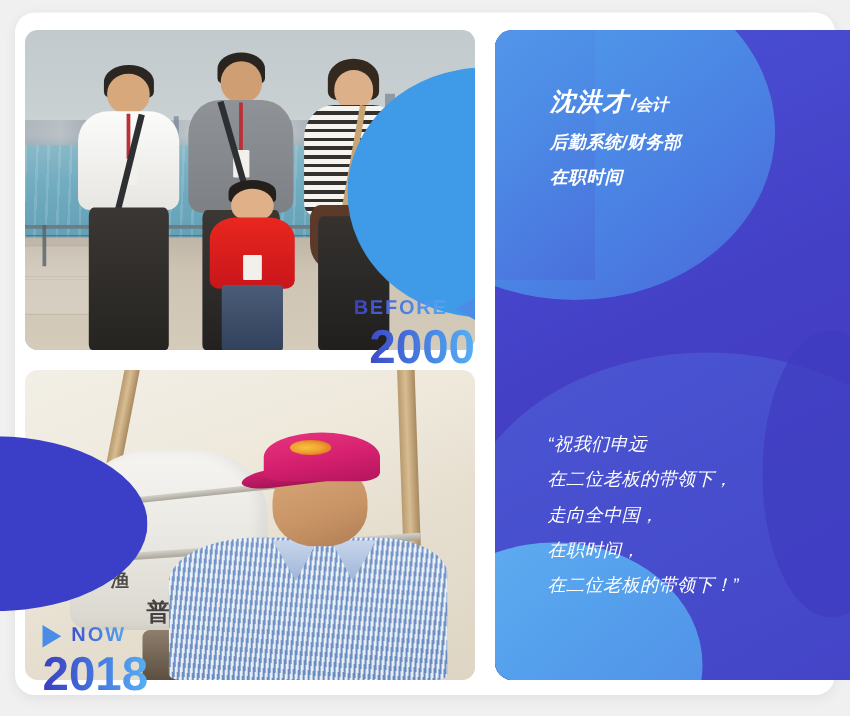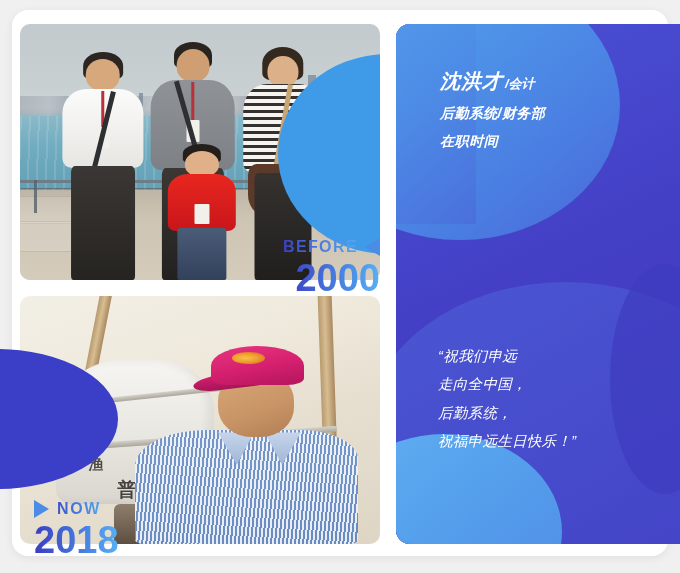--- a/index.html
+++ b/index.html
@@ -613,19 +613,20 @@
       <div class="name-line">
         <span class="name-main">沈洪才</span>
         <span class="name-role">/会计</span>
       </div>
       <div class="dept-line">后勤系统/财务部</div>
       <div class="tenure-label">在职时间</div>
     </div>
 
     <div class="quote-block">
       <div class="quote-line">“祝我们申远</div>
+      <div class="quote-line">在二位老板的带领下，</div>
       <div class="quote-line">走向全中国，</div>
-      <div class="quote-line">后勤系统，</div>
-      <div class="quote-line">祝福申远生日快乐！”</div>
+      <div class="quote-line">在职时间，</div>
+      <div class="quote-line">在二位老板的带领下！”</div>
     </div>
   </div>
 
 </div>
 
 </body></html>

